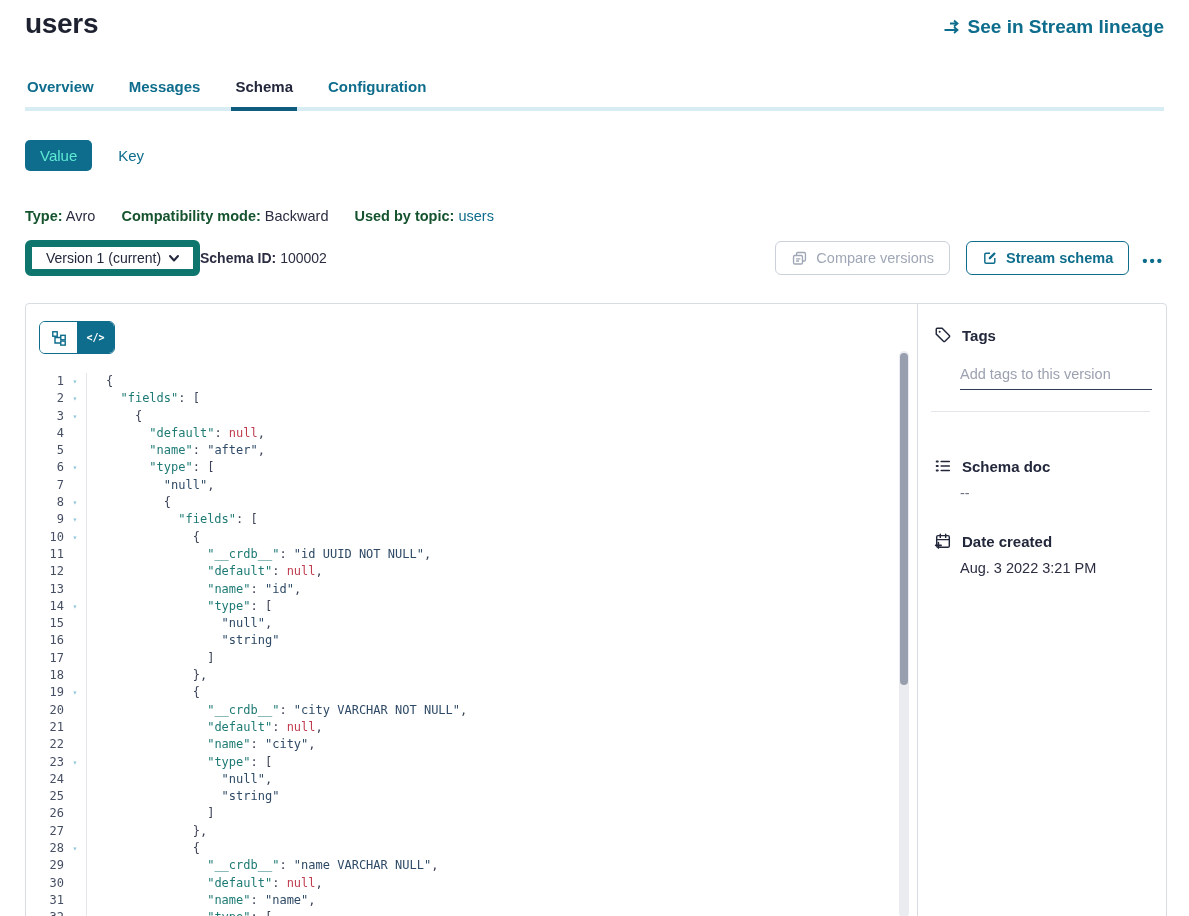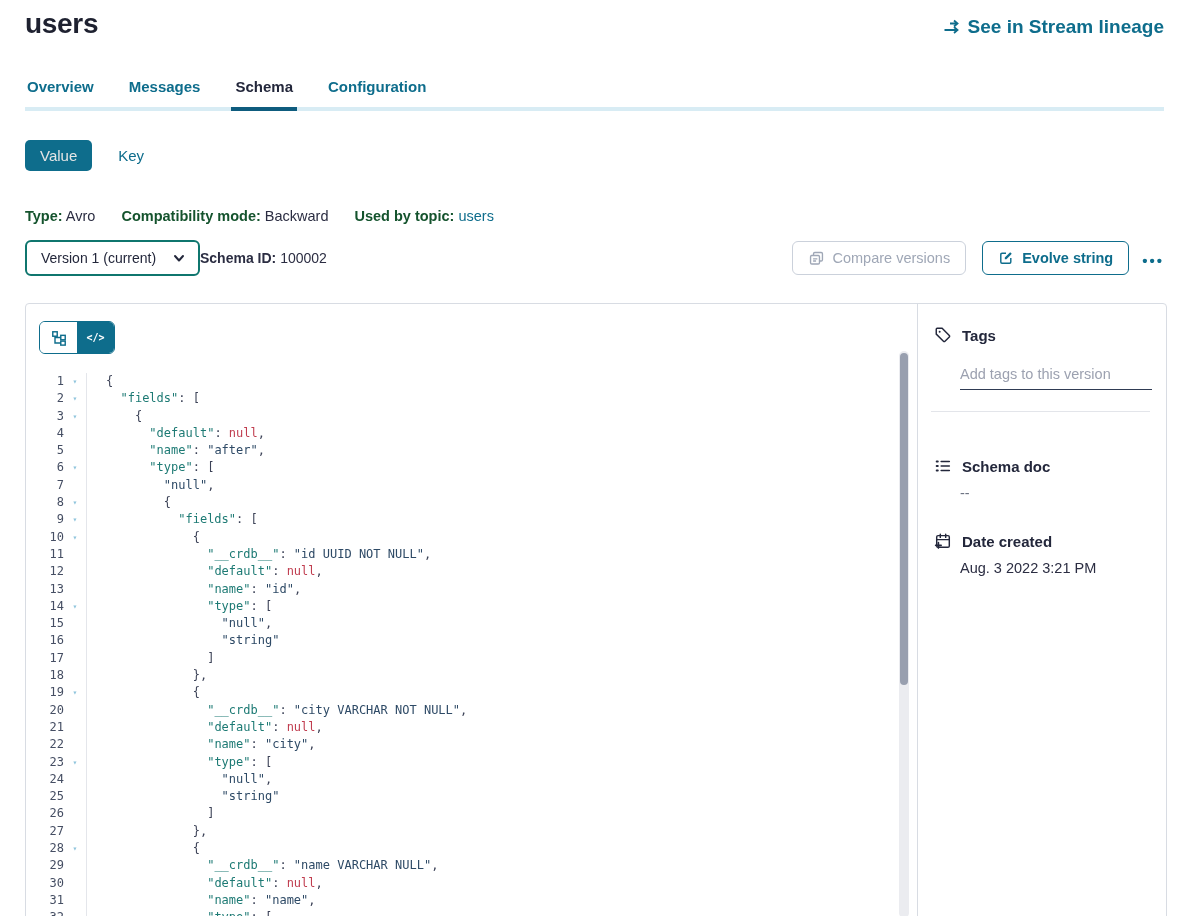--- a/index.html
+++ b/index.html
@@ -14,33 +14,33 @@
 
   
   .tabs { display:flex; gap:31px; margin-top:38px; position:relative; }
   .tabs::after { content:""; position:absolute; left:0; right:0; bottom:-4px; height:4px; background:#D8ECF4; }
   .tab { font-size:15px; font-weight:700; color:#0E6D8C; padding:0 2px 12px 2px; position:relative; cursor:pointer; }
   .tab.active { color:#23273B; }
   .tab.active::after { content:""; position:absolute; left:-2px; right:-2px; bottom:-4px; height:4px; background:#0E5C7E; z-index:2; }
 
   
   .seg-row { display:flex; align-items:center; gap:26px; margin-top:33px; }
-  .seg-btn { background:#0E6D8C; color:#e5e5e5; font-size:15px; border:none; border-radius:5px; padding:7px 15px; font-family:inherit; cursor:pointer; }
+  .seg-btn { background:#0E6D8C; color:#5eead4; font-size:15px; border:none; border-radius:5px; padding:7px 15px; font-family:inherit; cursor:pointer; }
   .seg-link { color:#0E6D8C; font-size:15px; font-weight:500; cursor:pointer; }
 
   
   .meta-row { display:flex; gap:26px; margin-top:37px; font-size:14.5px; }
   .meta-item b { font-weight:700; color:#14532d; }
   .meta-item span.val { color:#2B2D42; }
   .meta-item span.link { color:#0E6D8C; cursor:pointer; }
 
   
   .version-row { display:flex; align-items:center; margin-top:16px; }
   .version-select { display:flex; align-items:center; justify-content:space-between; width:175px; height:36px;
-    border:2px solid #0f766e; border-radius:6px; padding:0 12px 0 14px; font-size:14px; color:#23273B; cursor:pointer; background:#fff; }
+    border:7px solid #0f766e; border-radius:6px; padding:0 12px 0 14px; font-size:14px; color:#23273B; cursor:pointer; background:#fff; }
   .schema-id { font-size:14px; }
   .schema-id b { font-weight:700; }
   .spacer { flex:1; }
   .btn { display:flex; align-items:center; gap:8px; height:34px; border-radius:6px; font-size:14.5px;
     padding:0 15px; background:#fff; font-family:inherit; cursor:pointer; }
   .btn-disabled { border:1px solid #CBD1DB; color:#9FA7B6; cursor:default; }
   .btn-outline { border:1px solid #0E6D8C; color:#0E6D8C; font-weight:700; margin-left:16px; }
   .more-btn { color:#0E6D8C; font-size:15px; font-weight:700; letter-spacing:2px; margin-left:13px; cursor:pointer; line-height:1; padding-top:4px; }
 
   
@@ -150,21 +150,21 @@
       </span>
       <span>Compare versions</span>
     </button>
     <button class="btn btn-outline">
       <span style="display:flex;">
         <svg width="16" height="16" viewBox="0 0 20 20" fill="none" stroke="#0E6D8C" stroke-width="1.8">
           <path d="M10 4 H5 a1.5 1.5 0 0 0 -1.5 1.5 V15 a1.5 1.5 0 0 0 1.5 1.5 h9.5 A1.5 1.5 0 0 0 16 15 V10"></path>
           <path d="M15.2 2.8 L17.2 4.8 L10.5 11.5 H8.5 V9.5 Z" fill="#0E6D8C" stroke="none"></path>
         </svg>
       </span>
-      <span>Evolve string</span>
+      <span>Stream schema</span>
     </button>
     <div class="more-btn">•••</div>
   </div>
 
   <div class="panel">
 
     <div class="code-section">
       <div class="view-toggle">
         <button class="vt-btn">
           <span style="display:flex;">

